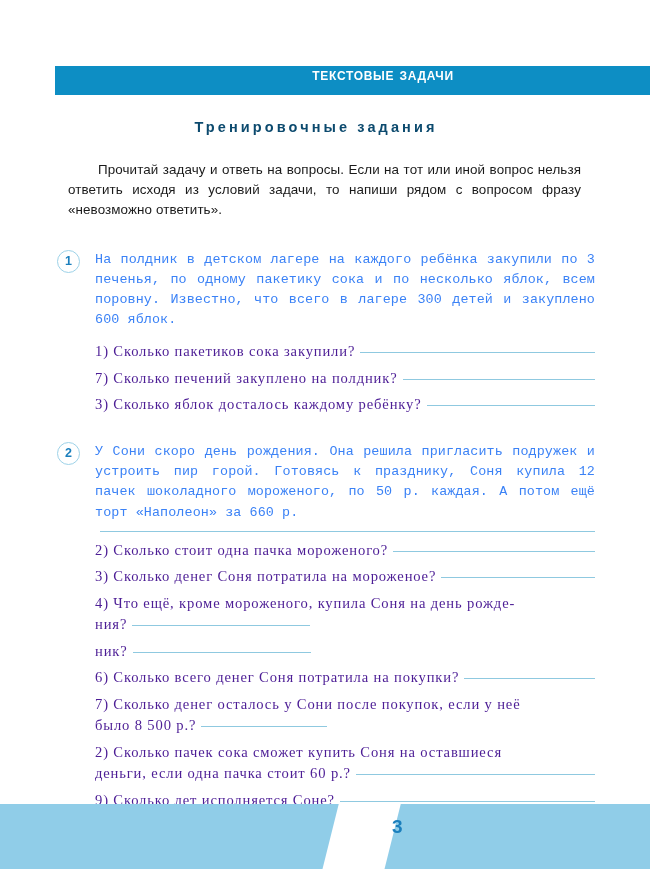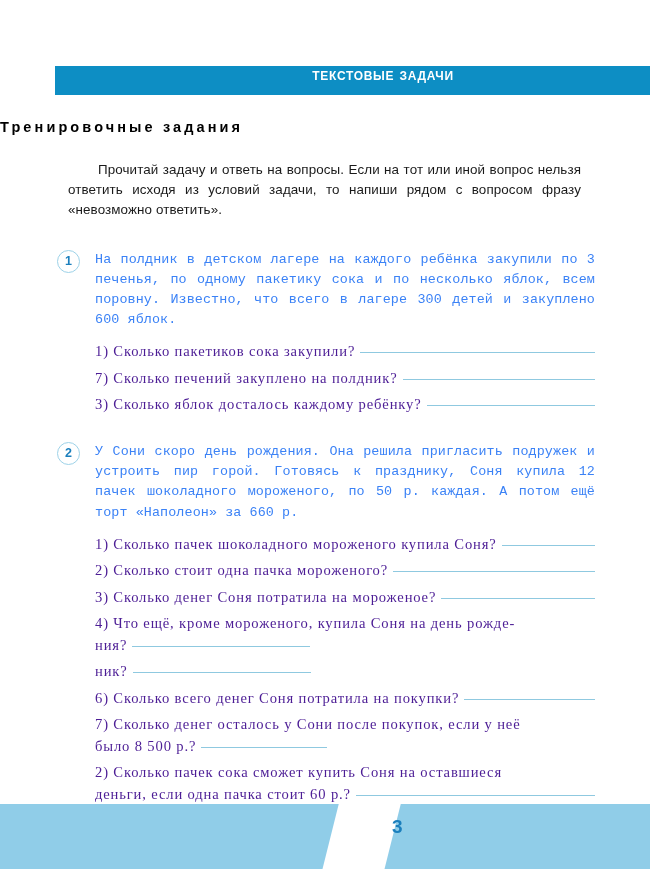--- a/index.html
+++ b/index.html
@@ -39,21 +39,22 @@
     line-height: 1;
     padding-left: 2px;
   }
 
   
   .section-subtitle {
     position: absolute;
     left: 0;
     top: 119px;
     width: 632px;
-    color: #000000;
+    text-align: center;
+    color: #0c4a6e;
     font-family: "Liberation Sans", sans-serif;
     font-weight: bold;
     font-size: 14.5px;
     letter-spacing: 3.1px;
   }
 
   
   .content {
     position: absolute;
     left: 0;
@@ -215,21 +216,20 @@
 
   <div class="gap-ex"></div>
 
   <div class="exercise">
     <div class="exercise-badge">2</div>
     <p class="exercise-statement">У Сони скоро день рождения. Она решила пригласить подружек и устроить пир горой. Готовясь к празднику, Соня купила 12 пачек шоколадного мороженого, по 50 р. каждая. А потом ещё торт «Наполеон» за 660 р.</p>
 
     <div class="questions">
 
       <div class="question q-row">
-        <span class="qtext">1) Сколько пачек шоколадного мороженого купила Соня?</span>
         <span class="answer-flex"></span>
       </div>
 
       <div class="question q-row">
         <span class="qtext">2) Сколько стоит одна пачка мороженого?</span>
         <span class="answer-flex"></span>
       </div>
 
       <div class="question q-row">
         <span class="qtext">3) Сколько денег Соня потратила на мороженое?</span>

